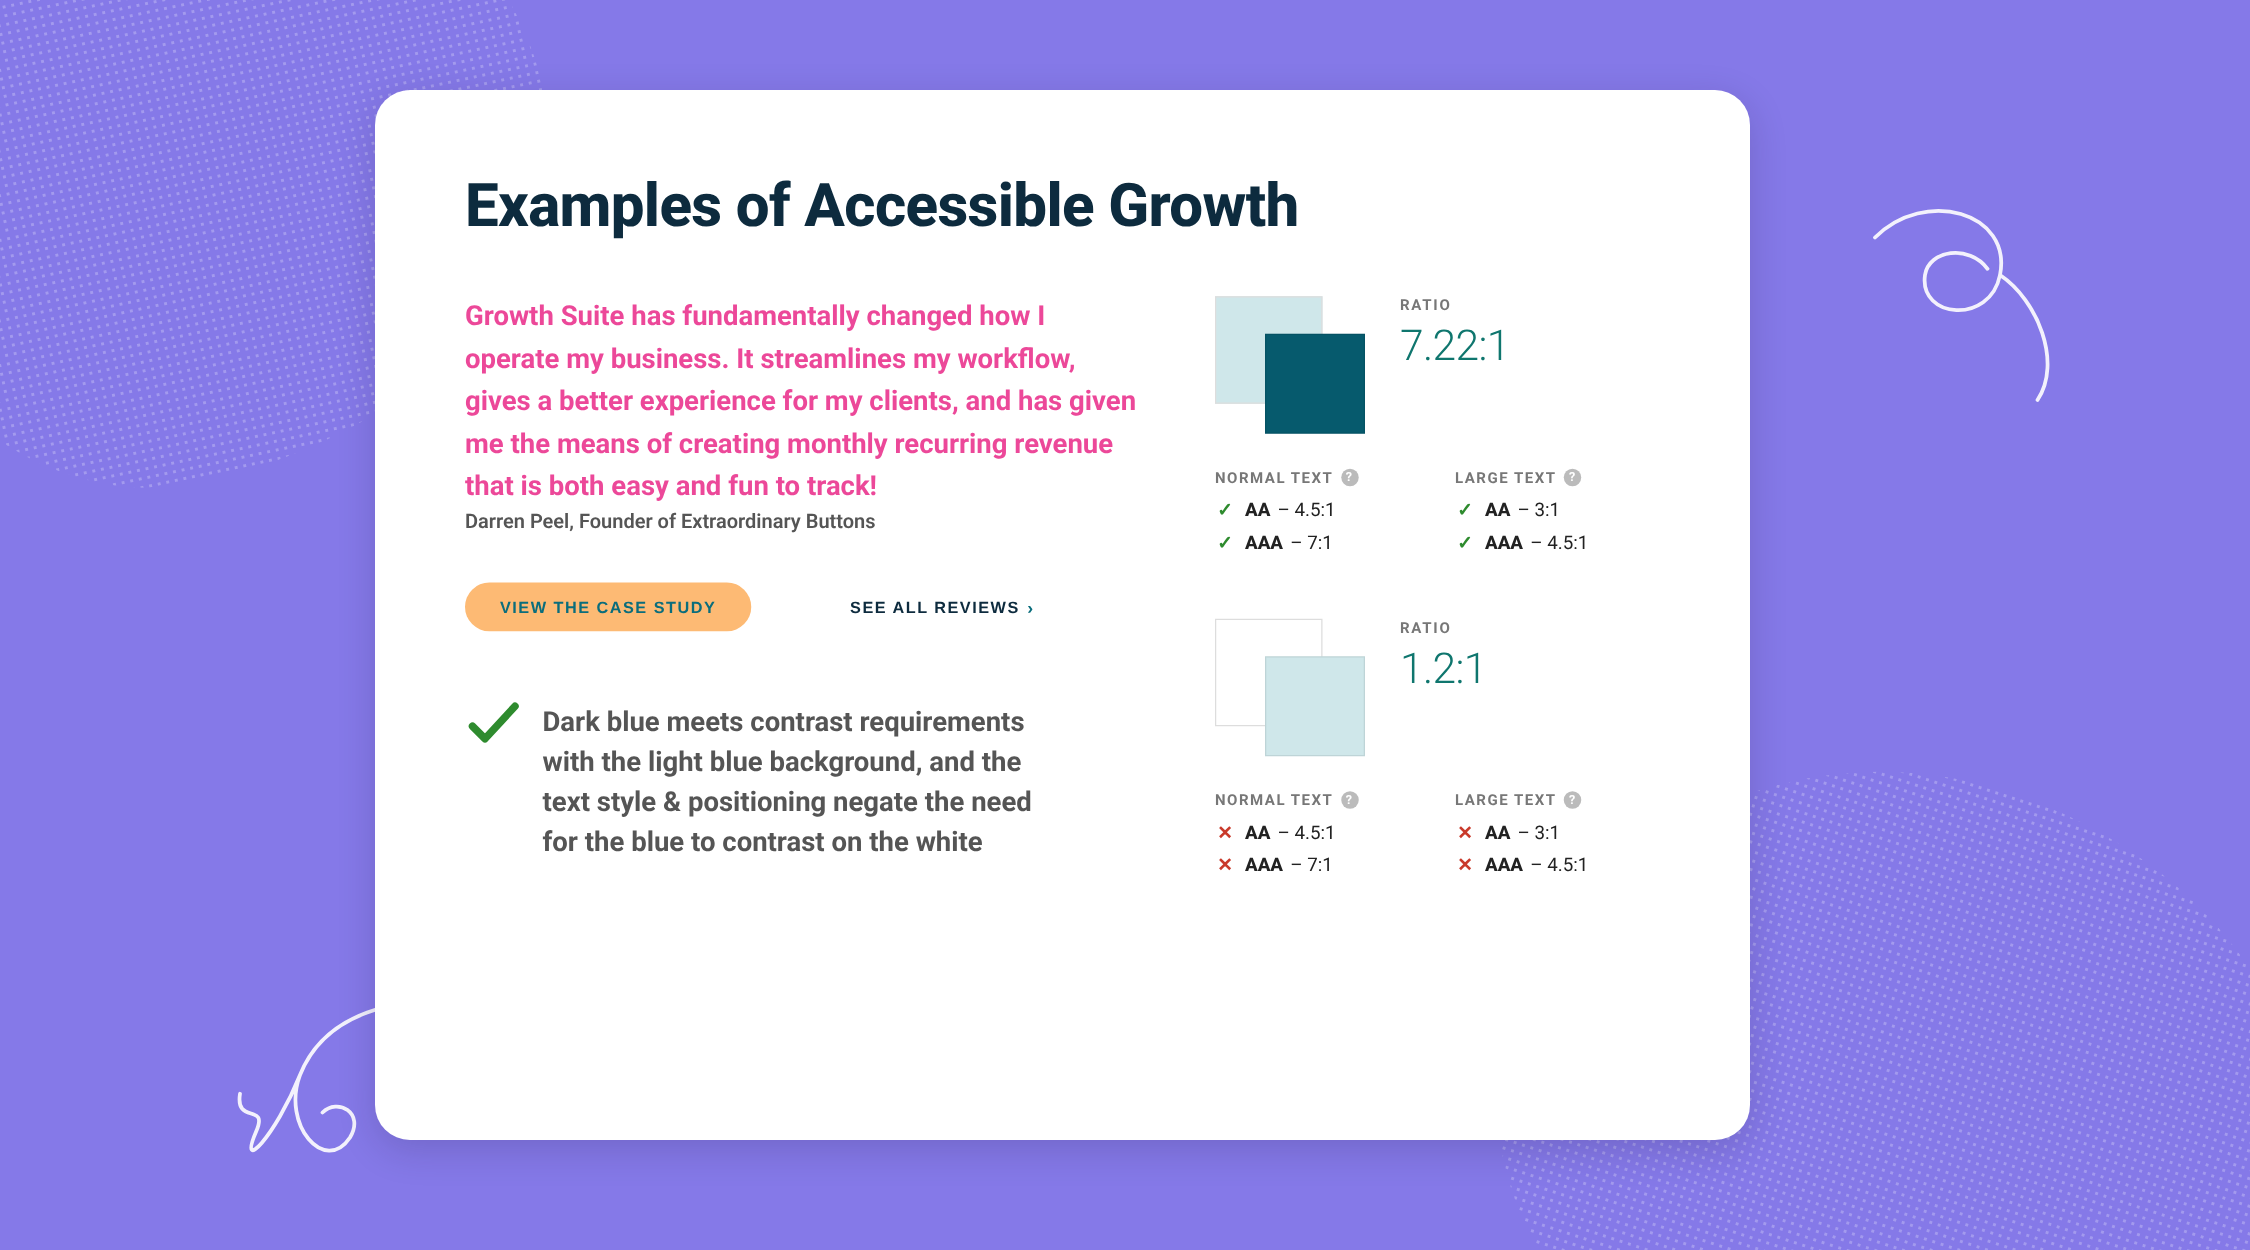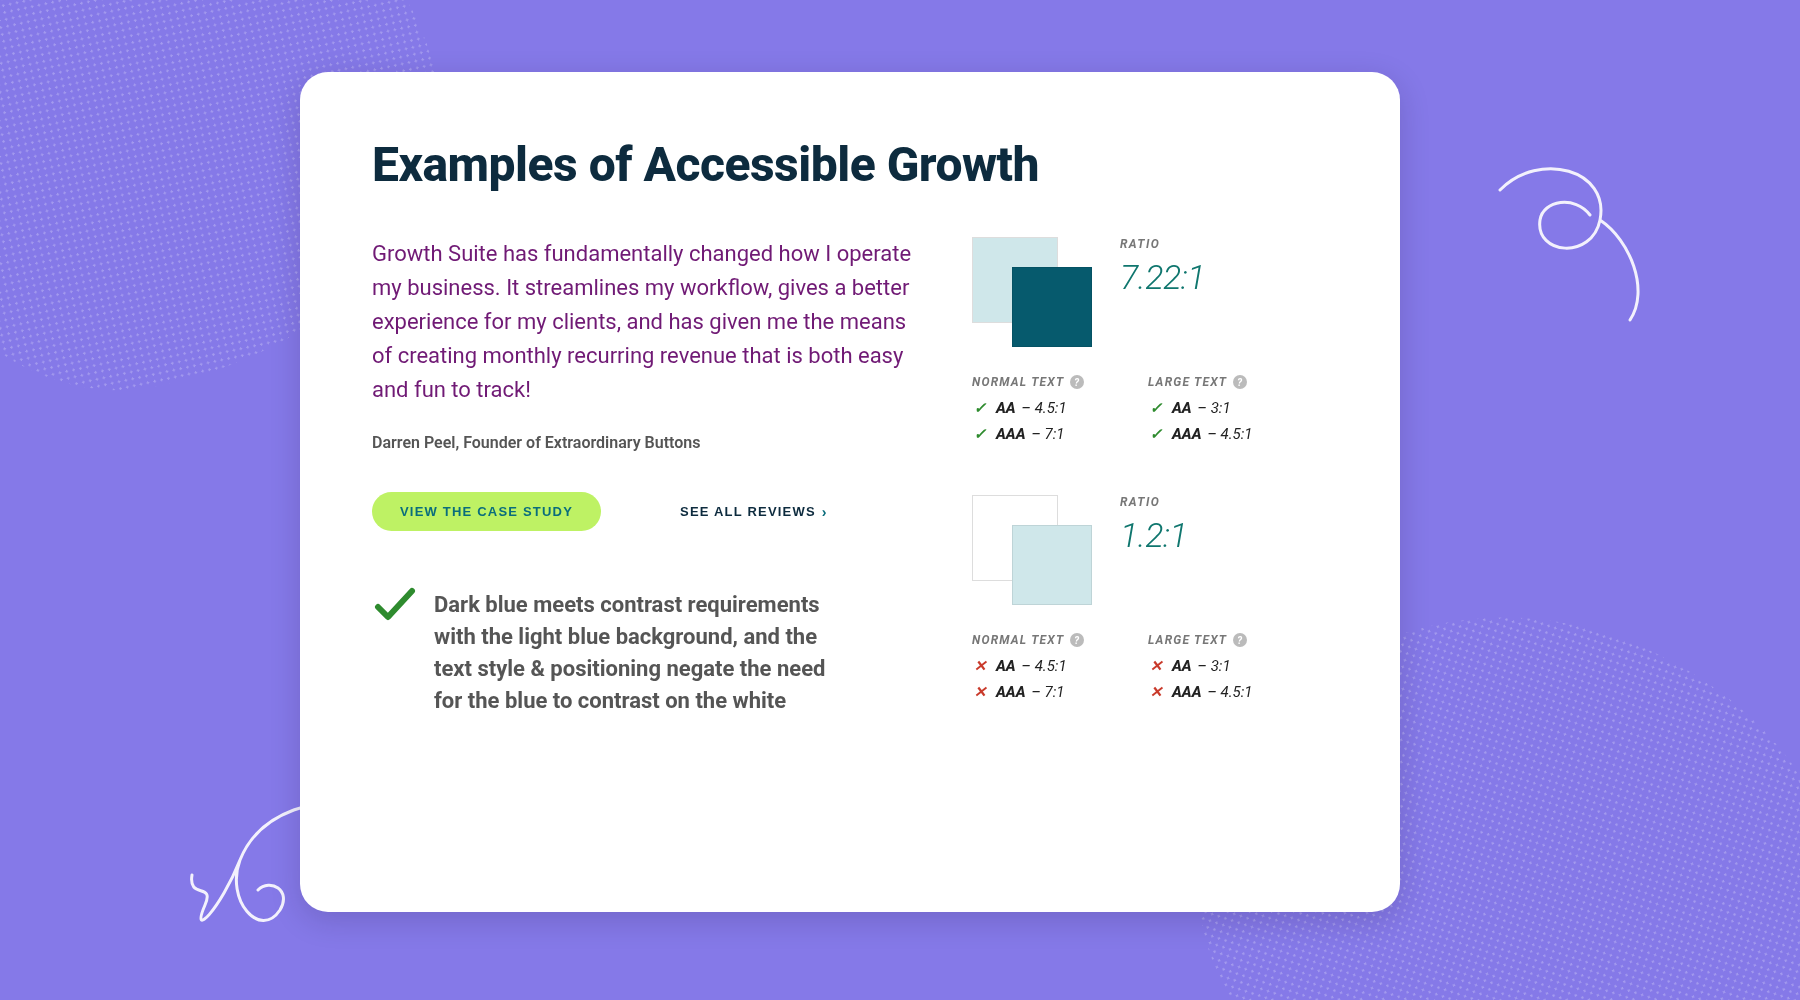--- a/index.html
+++ b/index.html
@@ -55,42 +55,42 @@
     color: #0d2b3e;
     letter-spacing: -0.5px;
     margin-bottom: 44px;
   }
 
   .content-row {
     display: flex;
     gap: 60px;
   }
   .left-col { flex: 1 1 auto; max-width: 540px; }
-  .right-col { flex: 0 0 340px; font-style: italic; }
+  .right-col { flex: 0 0 340px; }
 
   .quote {
     font-size: 22px;
     line-height: 1.55;
-    color: #701a75;
-    margin-bottom: 26px;
+    color: #ec4899;
+    font-weight: bold;
   }
   .attribution {
     font-size: 16px;
     color: #555;
     font-weight: 600;
     margin-bottom: 40px;
   }
   .cta-row {
     display: flex;
     align-items: center;
     gap: 40px;
     margin-bottom: 58px;
   }
   .pill-btn {
-    background: #bef264;
+    background: #fdba74;
     color: #0a6d7c;
     border: none;
     border-radius: 999px;
     padding: 12px 28px;
     font-size: 13px;
     font-weight: 700;
     letter-spacing: 1.2px;
     cursor: pointer;
   }
   .link-btn {
@@ -156,21 +156,21 @@
     margin-bottom: 6px;
   }
   .ratio-value {
     font-size: 34px;
     font-weight: 300;
     color: #0f766e;
     letter-spacing: -0.5px;
   }
   .criteria-row {
     display: flex;
-    gap: 36px;
+    gap: 52px;
   }
   .criteria-col { min-width: 140px; }
   .criteria-head {
     font-size: 12px;
     letter-spacing: 1.2px;
     color: #777;
     font-weight: 700;
     display: inline-flex;
     align-items: center;
     gap: 6px;

